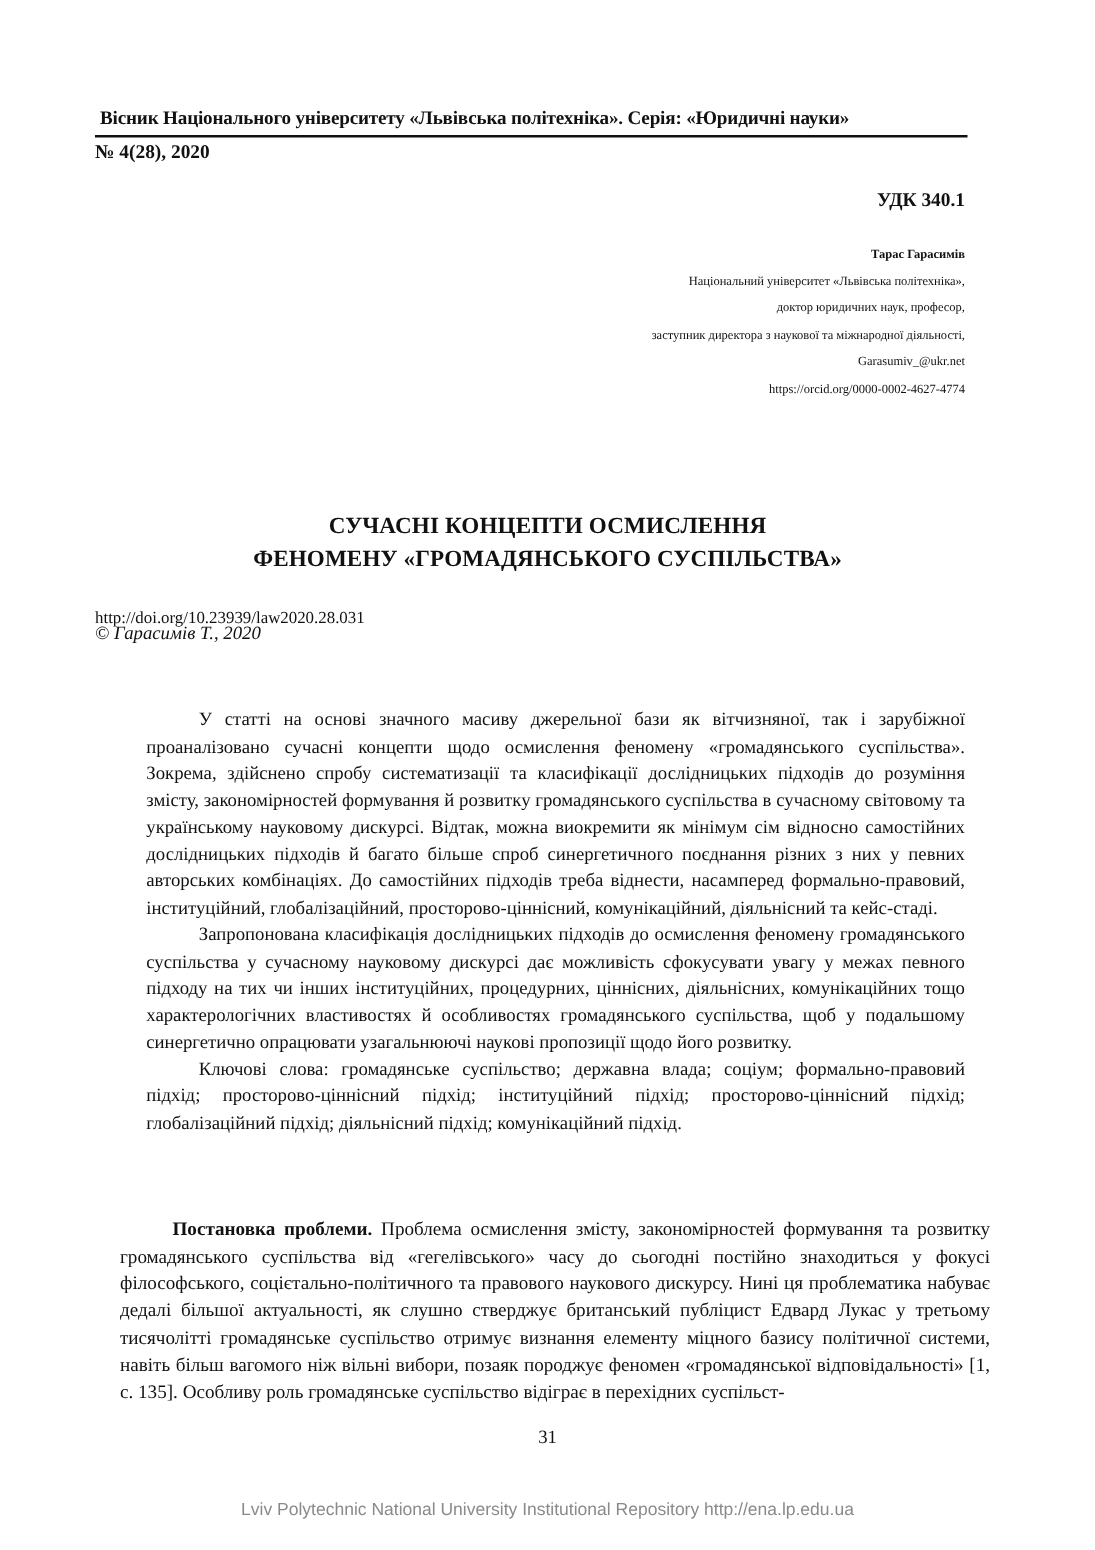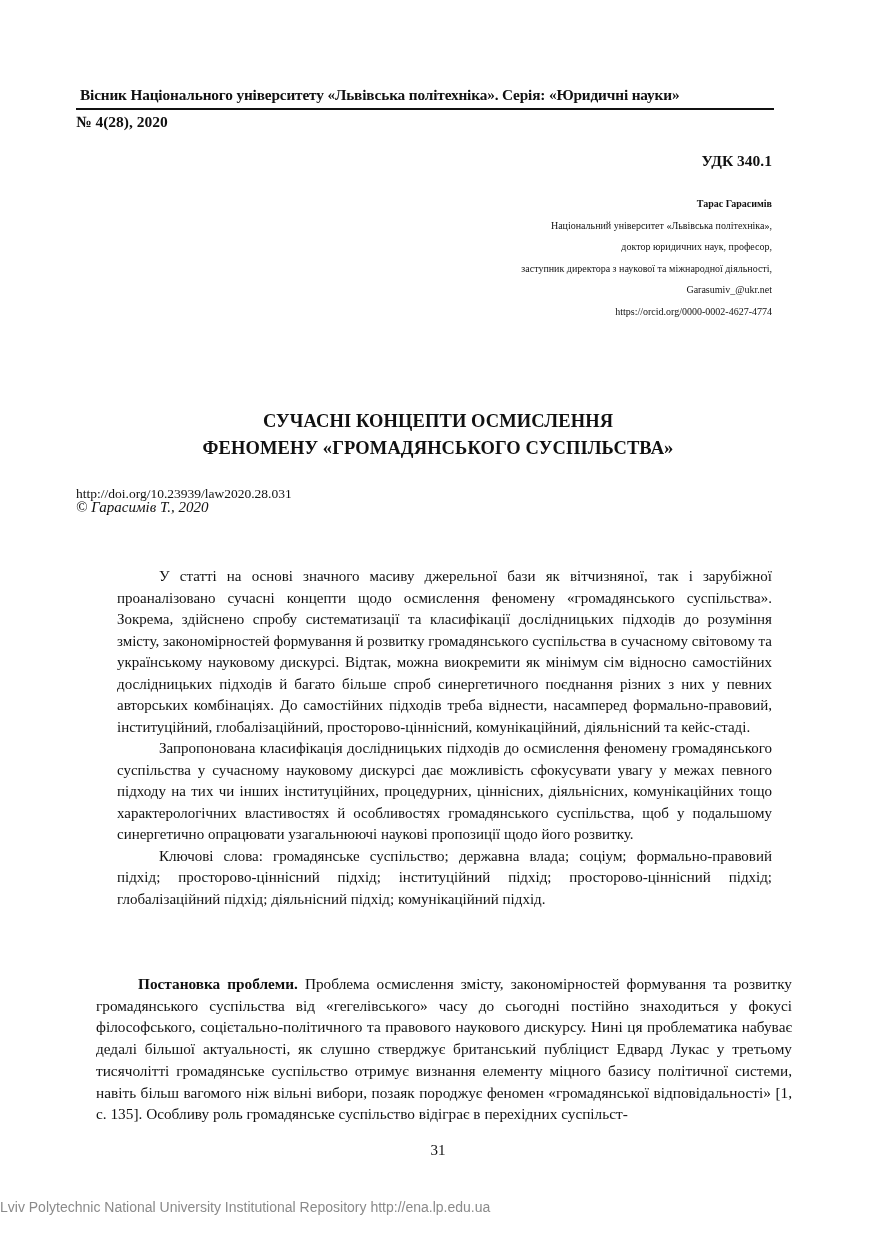--- a/index.html
+++ b/index.html
@@ -20,21 +20,21 @@
     .doi { position: absolute; left: 76px; top: 486px; font-size: 13.5px; }
     .copyright { position: absolute; left: 76px; top: 499px; font-size: 15px; font-style: italic; }
     .abstract { position: absolute; left: 117px; width: 655px; top: 566px; font-weight: normal;
                 font-size: 15px; line-height: 21.5px; text-align: justify; }
     .abstract p { margin: 0; text-indent: 42px; }
     .intro { position: absolute; left: 76px; width: 696px; top: 973px; font-size: 15.3px;
              line-height: 21.7px; text-align: justify; margin-left: 20px; }
     .intro p { margin: 0; text-indent: 42px; }
     .intro .lead { font-weight: bold; }
     .page-number { position: absolute; left: 0; width: 876px; top: 1142px; text-align: center; font-size: 15px; }
-    .repo-footer { position: absolute; left: 0; width: 876px; top: 1199px; 
+    .repo-footer { position: absolute; left: 0; width: 876px; top: 1199px; text-align: center;
                    font-family: "Liberation Sans", "DejaVu Sans", sans-serif; font-size: 14px; color: #8a8a8a; }
     a { color: inherit; text-decoration: none; }
   </style>
 </head>
 <body>
 
 <div class="page">
 
   <div class="journal-title">Вісник Національного університету «Львівська політехніка». Серія: «Юридичні науки»</div>
   <div class="header-rule"></div>

